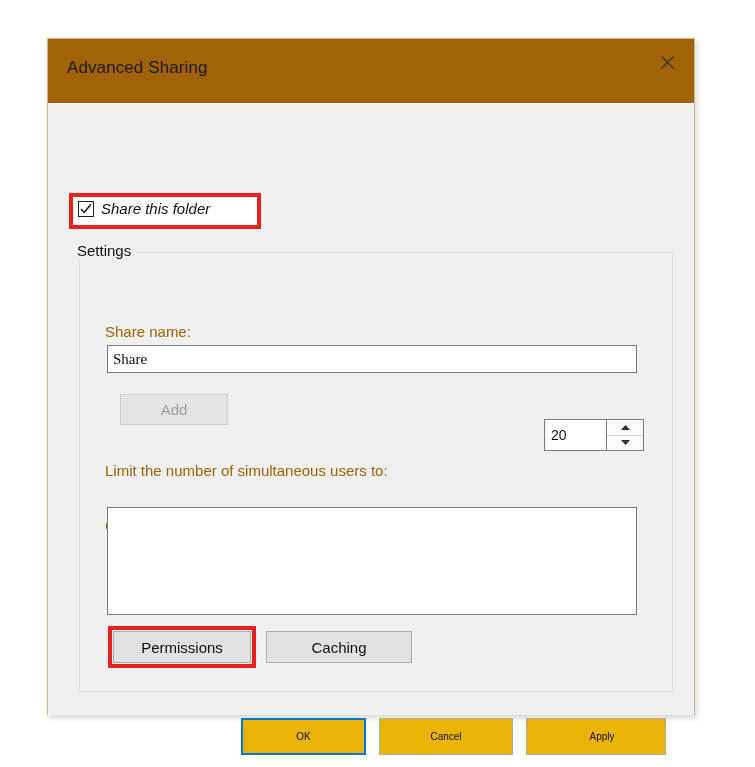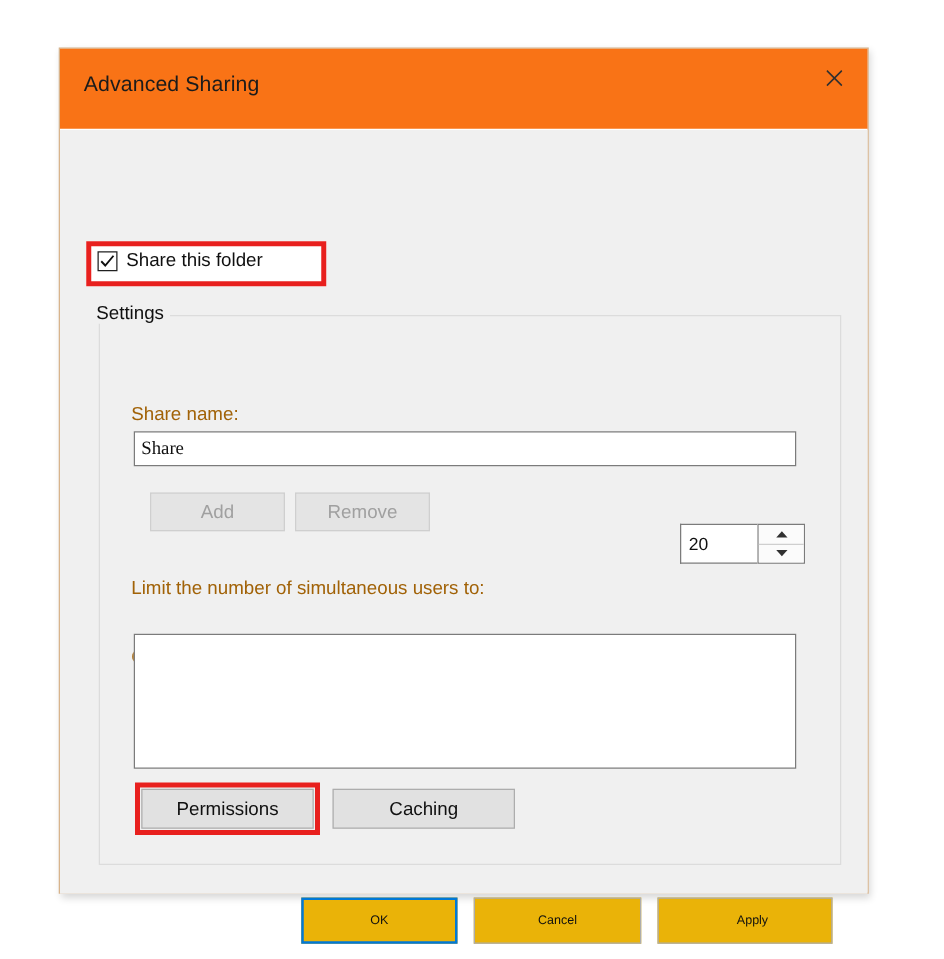--- a/index.html
+++ b/index.html
@@ -25,21 +25,21 @@
     background: #f0f0f0;
     border: 1px solid #d8b48c;
     box-sizing: border-box;
     box-shadow: 2px 3px 6px rgba(0,0,0,0.16);
   }
 
   
   .titlebar {
     position: relative;
     height: 64px;
-    background: #f97316;
+    background: #a16207;
     border-bottom: 1px solid #ffffff;
   }
   .title-text {
     position: absolute;
     left: 19px;
     top: 19px;
     font-size: 17px;
     color: #1b1b1b;
     letter-spacing: 0.1px;
     white-space: nowrap;
@@ -78,20 +78,21 @@
     height: 36px;
   }
   .checkbox-row {
     position: absolute;
     left: 30px;
     top: 96px;
     display: flex;
     align-items: center;
     gap: 7px;
     cursor: default;
+    font-style: italic;
   }
   .checkbox {
     width: 16px;
     height: 16px;
     border: 1.4px solid #202020;
     background: #ffffff;
     box-sizing: border-box;
     position: relative;
     flex: none;
   }
@@ -302,21 +303,20 @@
       <span class="checkbox-label">Share this folder</span>
     </div>
 
     <div class="groupbox"></div>
     <div class="group-label">Settings</div>
 
     <div class="field-label" id="share-name-label">Share name:</div>
     <input class="textinput" id="share-name-input" type="text" value="Share" style="">
 
     <div class="btn disabled" id="add-button">Add</div>
-    <div class="btn disabled" id="remove-button">Remove</div>
 
     <div class="field-label" id="limit-label">Limit the number of simultaneous users to:</div>
     <div class="spinner">
       <input class="spinner-field" type="text" value="20" style="">
       <div class="spinner-buttons">
         <div class="spin-up">
           <svg width="11" height="7" viewBox="0 0 11 7">
             <polygon points="5.5,1 10,6 1,6" fill="#303030"></polygon>
           </svg>
         </div>

